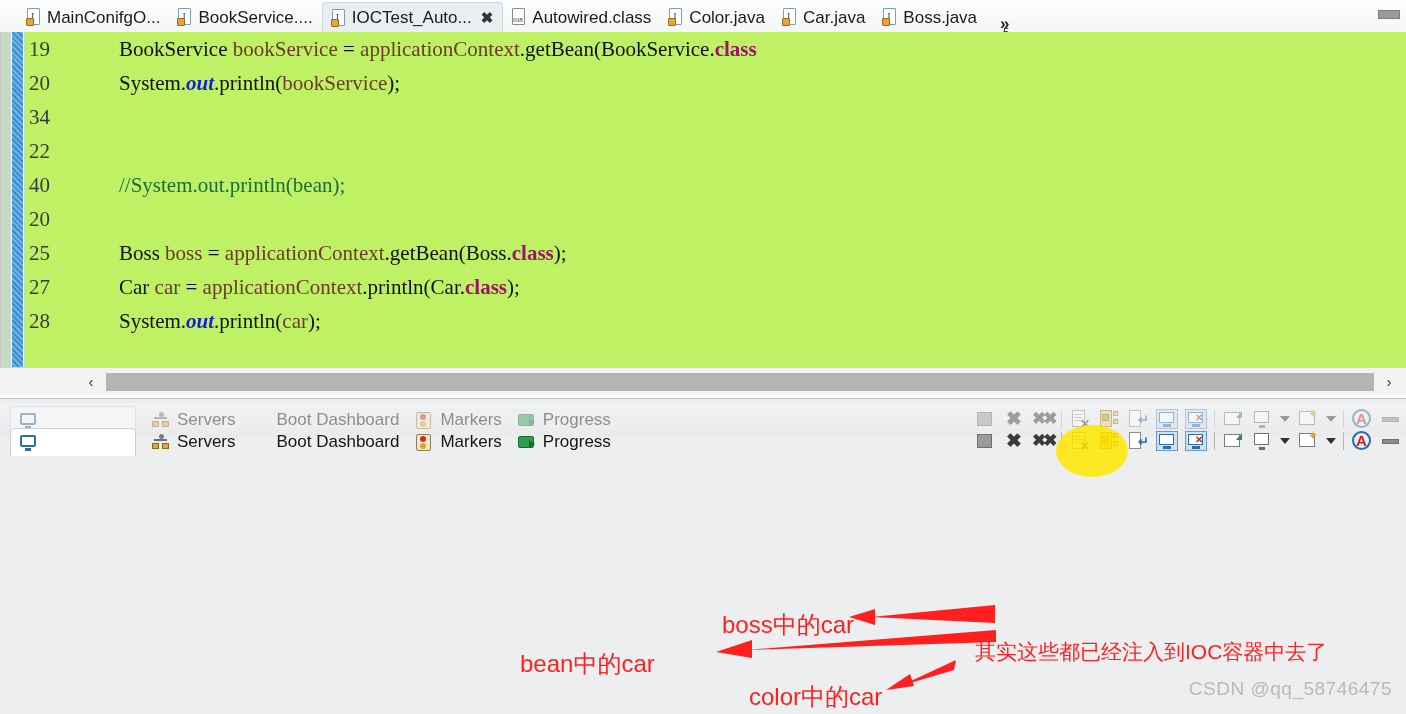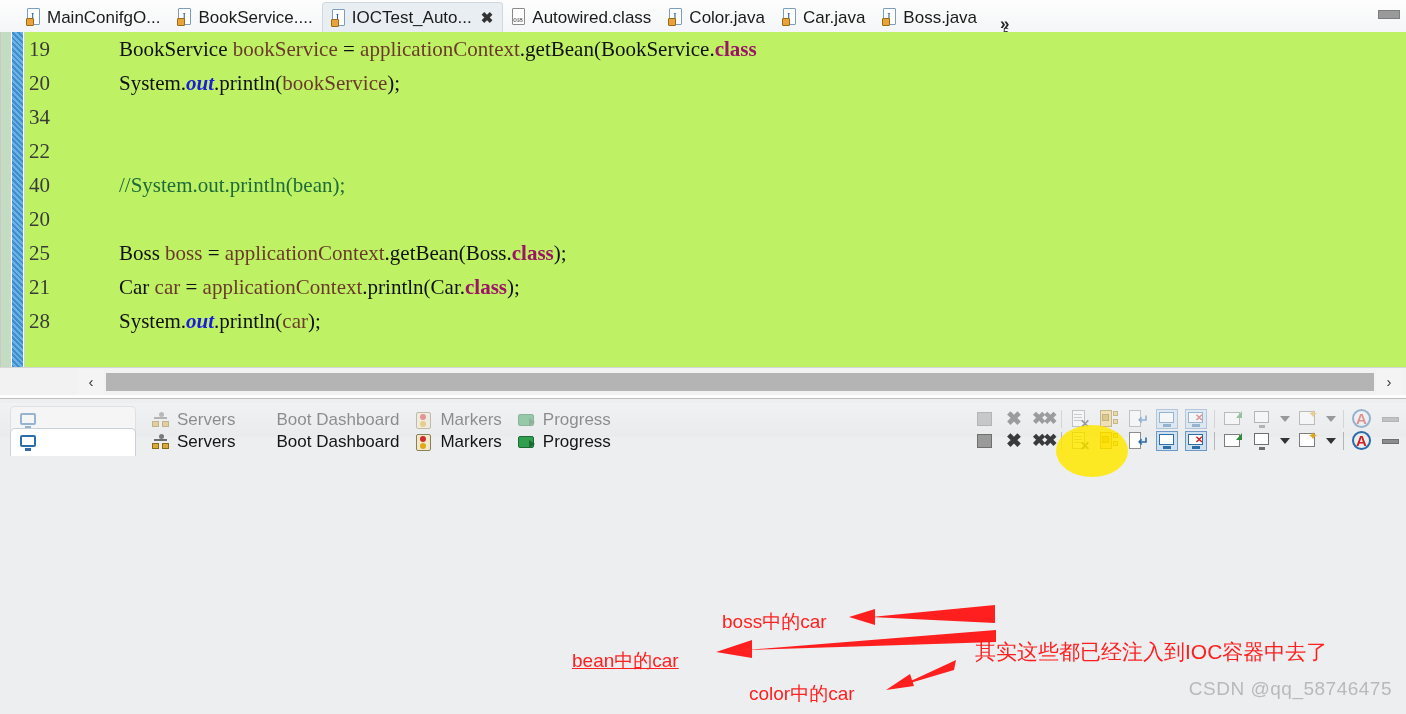--- a/index.html
+++ b/index.html
@@ -248,21 +248,21 @@
     position: absolute;
     width: 0; height: 0;
     z-index: 10;
   }
   .sel { background: #1669c8; color: #ffffff; }
 
   
   .anno {
     position: absolute;
     color: #ff1f1f;
-    font-size: 19px;
+    font-size: 24px;
     font-family: "Liberation Sans", sans-serif;
     white-space: nowrap;
     z-index: 8;
   }
   .arrow { position: absolute; z-index: 8; }
   .watermark {
     position: absolute; right: 14px; bottom: 14px;
     color: #b9b9b9; font-size: 19px; letter-spacing: 0.5px;
     font-family: "Liberation Sans", sans-serif;
     z-index: 9;
@@ -346,21 +346,21 @@
     <div class="gutter"></div>
     <div class="codewrap">
       <div id="code-host">
           <div class="cline"><span class="lnum">19</span><span class="ctext"><span class="tk-plain">        </span><span class="tk-plain">BookService</span><span class="tk-plain"> </span><span class="tk-var">bookService</span><span class="tk-plain"> = </span><span class="tk-var">applicationContext</span><span class="tk-plain">.getBean(BookService.</span><span class="tk-kw">class</span></span></div>
           <div class="cline"><span class="lnum">20</span><span class="ctext"><span class="tk-plain">        System.</span><span class="tk-field">out</span><span class="tk-plain">.println(</span><span class="tk-var">bookService</span><span class="tk-plain">);</span></span></div>
           <div class="cline"><span class="lnum">34</span><span class="ctext"></span></div>
           <div class="cline"><span class="lnum">22</span></div>
           <div class="cline"><span class="lnum">40</span><span class="ctext"><span class="tk-cmt">        //System.out.println(bean);</span></span></div>
           <div class="cline"><span class="lnum">20</span><span class="ctext"></span></div>
           <div class="cline"><span class="lnum">25</span><span class="ctext"><span class="tk-plain">        Boss </span><span class="tk-var">boss</span><span class="tk-plain"> = </span><span class="tk-var">applicationContext</span><span class="tk-plain">.getBean(Boss.</span><span class="tk-kw">class</span><span class="tk-plain">);</span></span></div>
-          <div class="cline"><span class="lnum">21</span><span class="ctext"><span class="tk-plain">        Car </span><span class="tk-var">car</span><span class="tk-plain"> = </span><span class="tk-var">applicationContext</span><span class="tk-plain">.println(Car.</span><span class="tk-kw">class</span><span class="tk-plain">);</span></span></div>
+          <div class="cline"><span class="lnum">27</span><span class="ctext"><span class="tk-plain">        Car </span><span class="tk-var">car</span><span class="tk-plain"> = </span><span class="tk-var">applicationContext</span><span class="tk-plain">.println(Car.</span><span class="tk-kw">class</span><span class="tk-plain">);</span></span></div>
           <div class="cline"><span class="lnum">28</span><span class="ctext"><span class="tk-plain">        System.</span><span class="tk-field">out</span><span class="tk-plain">.println(</span><span class="tk-var">car</span><span class="tk-plain">);</span></span></div>
         </div>
     </div>
   </div>
 
   <div class="hscroll">
     <div class="lbtn">‹</div>
     <div class="track"></div>
     <div class="rbtn">›</div>
   </div>
@@ -572,21 +572,21 @@
       <path d="M11 1 L18 11 L13.5 11 L13.5 31 L18 31 L11 41 L4 31 L8.5 31 L8.5 11 L4 11 Z" fill="#ffffff" stroke="#3a3a3a" stroke-width="1.6"></path>
     </svg>
 
   </div>
 
   <div class="anno" style="left:722px; top:609px;">boss中的car</div>
   <svg class="arrow" style="left:845px; top:603px;" width="155" height="30" viewBox="0 0 155 30">
     <path d="M150 2 L26 14 L150 20 Z M30 6 L4 14 L30 22 Z" fill="#ff1f1f"></path>
   </svg>
 
-  <div class="anno" style="left:572px; top:648px;text-decoration:underline;">bean中的car</div>
+  <div class="anno" style="left:520px; top:648px;">bean中的car</div>
   <svg class="arrow" style="left:700px; top:628px;" width="300" height="34" viewBox="0 0 300 34">
     <path d="M296 2 L46 22 L296 14 Z M52 12 L16 24 L52 30 Z" fill="#ff1f1f"></path>
   </svg>
 
   <div class="anno" style="left:975px; top:638px; font-size:21px;">其实这些都已经注入到IOC容器中去了</div>
 
   <div class="anno" style="left:749px; top:681px;">color中的car</div>
   <svg class="arrow" style="left:880px; top:658px;" width="80" height="36" viewBox="0 0 80 36">
     <path d="M76 2 L20 28 L74 12 Z M30 16 L6 32 L34 28 Z" fill="#ff1f1f"></path>
   </svg>

